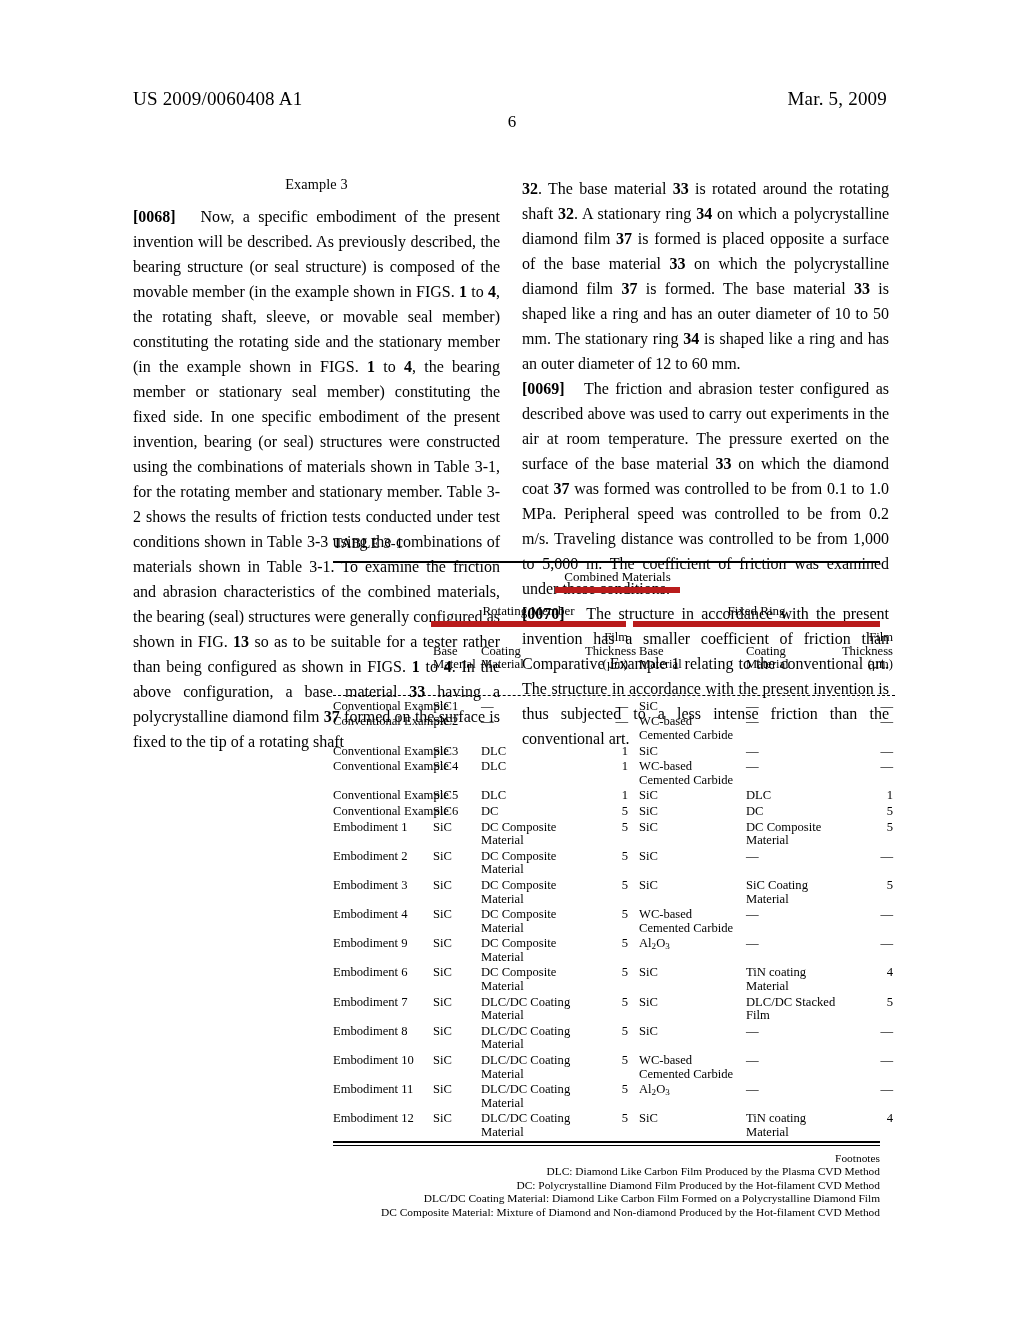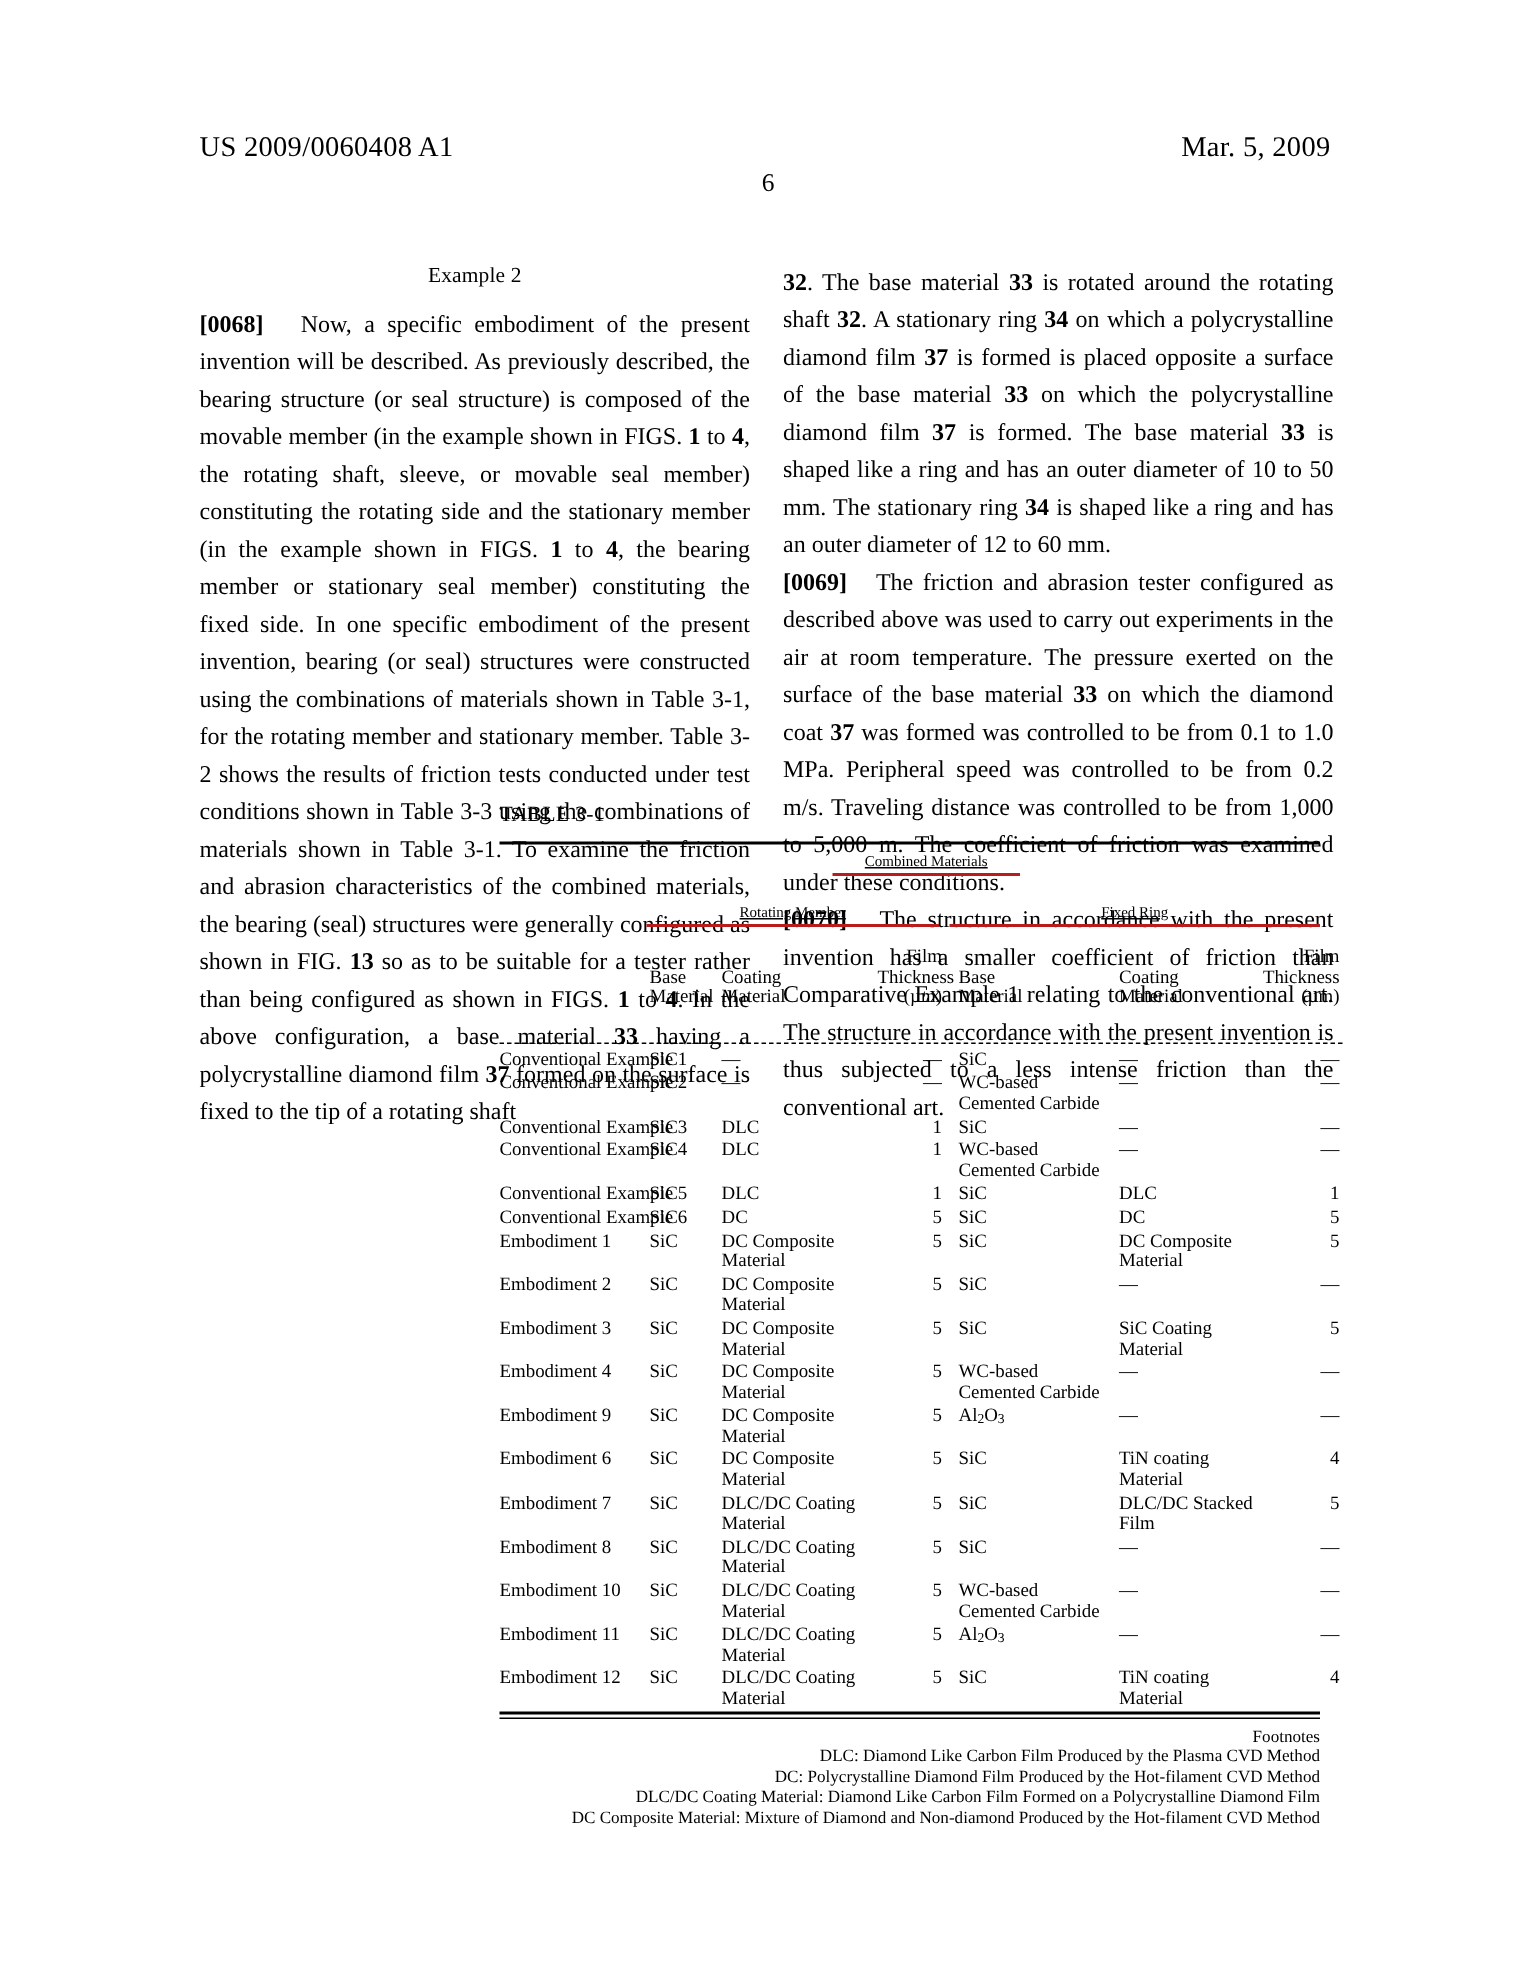--- a/index.html
+++ b/index.html
@@ -90,25 +90,24 @@
     width: 100%;
   }
 
   .grp-row {
     position: relative;
     height: 34px;
   }
   .grp-label {
     position: absolute;
     text-align: center;
-    font-size: 10px;
-    border-bottom: 2px solid #b91c1c;
+    font-size: 13px;
+    border-bottom: 6px solid #b91c1c;
     padding-bottom: 2px;
     top: 6px;
-    text-decoration: underline;
   }
   #grp-combined { left: 222px; width: 125px; }
   #grp-rotating { left: 98px;  width: 195px; }
   #grp-fixed    { left: 300px; width: 247px; }
 
   table.t31 {
     border-collapse: collapse;
     width: 547px;
     font-size: 12.6px;
     table-layout: fixed;
@@ -149,21 +148,21 @@
 <body>
 
 <div id="page-head">
   <span>US 2009/0060408 A1</span>
   <span>Mar. 5, 2009</span>
 </div>
 <div id="page-number">6</div>
 
 <div id="columns">
   <div class="col">
-    <div class="section-head">Example 2</div>
+    <div class="section-head">Example 3</div>
     <p class="para"><span class="pnum">[0068]</span>&nbsp;&nbsp;&nbsp;<span>Now, a specific embodiment of the present invention will be described. As previously described, the bearing structure (or seal structure) is composed of the movable member (in the example shown in FIGS. <span class="b">1</span> to <span class="b">4</span>, the rotating shaft, sleeve, or movable seal member) constituting the rotating side and the stationary member (in the example shown in FIGS. <span class="b">1</span> to <span class="b">4</span>, the bearing member or stationary seal member) constituting the fixed side. In one specific embodiment of the present invention, bearing (or seal) structures were constructed using the combinations of materials shown in Table 3-1, for the rotating member and stationary member. Table 3-2 shows the results of friction tests conducted under test conditions shown in Table 3-3 using the combinations of materials shown in Table 3-1. To examine the friction and abrasion characteristics of the combined materials, the bearing (seal) structures were generally configured as shown in FIG. <span class="b">13</span> so as to be suitable for a tester rather than being configured as shown in FIGS. <span class="b">1</span> to <span class="b">4</span>. In the above configuration, a base material <span class="b">33</span> having a polycrystalline diamond film <span class="b">37</span> formed on the surface is fixed to the tip of a rotating shaft</span></p>
   </div>
 
   <div class="col">
     <p class="para"><span class="b">32</span>. The base material <span class="b">33</span> is rotated around the rotating shaft <span class="b">32</span>. A stationary ring <span class="b">34</span> on which a polycrystalline diamond film <span class="b">37</span> is formed is placed opposite a surface of the base material <span class="b">33</span> on which the polycrystalline diamond film <span class="b">37</span> is formed. The base material <span class="b">33</span> is shaped like a ring and has an outer diameter of 10 to 50 mm. The stationary ring <span class="b">34</span> is shaped like a ring and has an outer diameter of 12 to 60 mm.</p>
     <p class="para"><span class="pnum">[0069]</span>&nbsp;&nbsp;&nbsp;<span>The friction and abrasion tester configured as described above was used to carry out experiments in the air at room temperature. The pressure exerted on the surface of the base material <span class="b">33</span> on which the diamond coat <span class="b">37</span> was formed was controlled to be from 0.1 to 1.0 MPa. Peripheral speed was controlled to be from 0.2 m/s. Traveling distance was controlled to be from 1,000 to 5,000 m. The coefficient of friction was examined under these conditions.</span></p>
     <p class="para"><span class="pnum">[0070]</span>&nbsp;&nbsp;&nbsp;<span>The structure in accordance with the present invention has a smaller coefficient of friction than Comparative Example 1 relating to the conventional art. The structure in accordance with the present invention is thus subjected to a less intense friction than the conventional art.</span></p>
   </div>
 </div>
 

